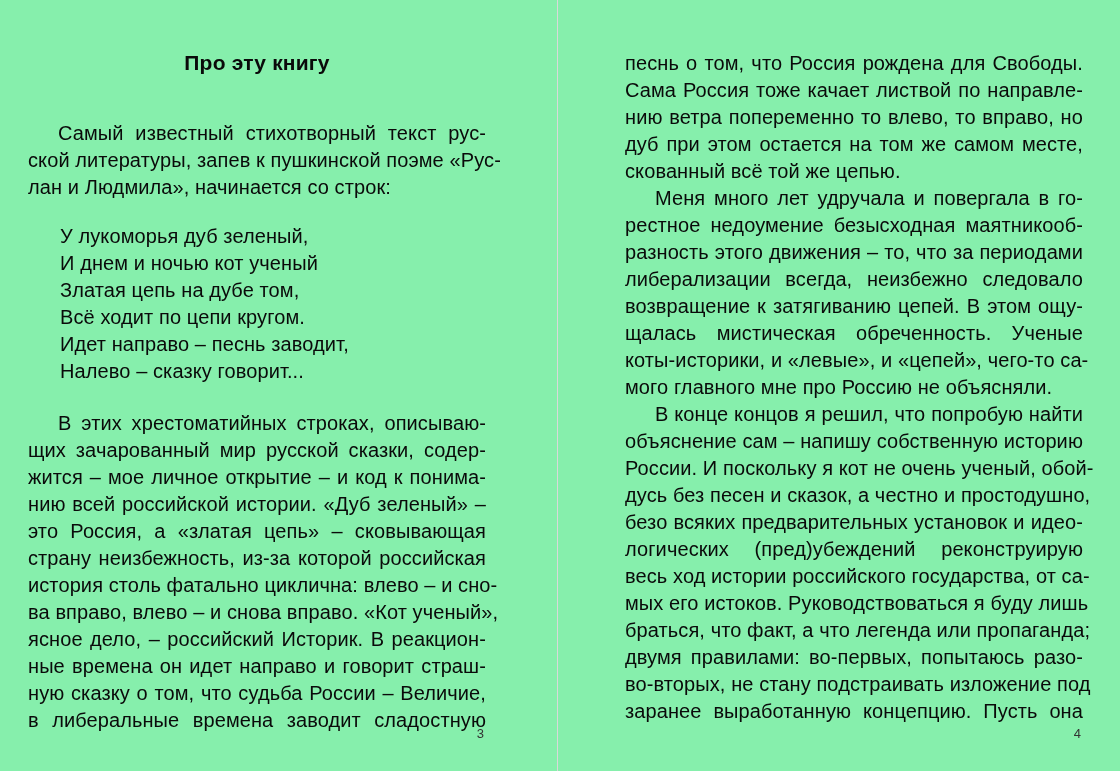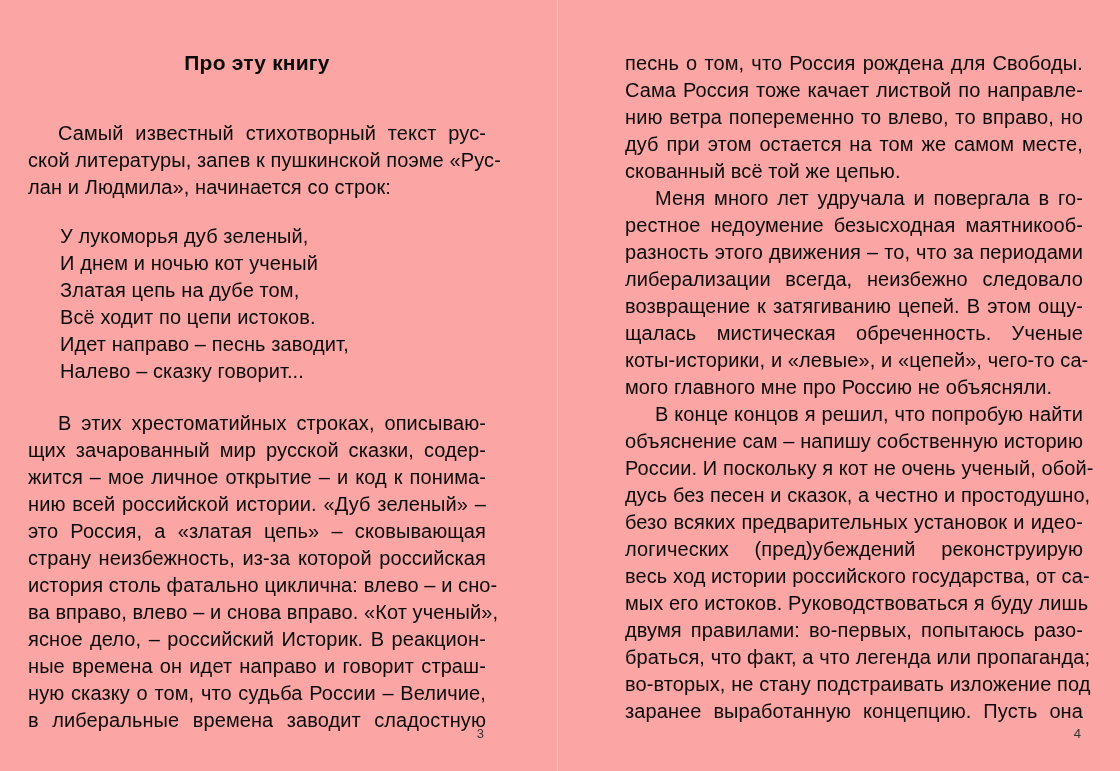--- a/index.html
+++ b/index.html
@@ -1,17 +1,17 @@
 <!DOCTYPE html>
 <html><head>
 <meta charset="utf-8">
 <style>
   html,body{margin:0;padding:0;background:#ffffff;}
   .canvas{
-    position:relative;width:1120px;height:771px;background:#fca5a5;
+    position:relative;width:1120px;height:771px;background:#86efac;
     font-family:"Liberation Sans",sans-serif;color:#0a0a0a;overflow:hidden;
   }
   .divider{position:absolute;left:557px;top:0;width:1px;height:771px;background:#d9d9d9;}
   .page{position:absolute;top:45px;width:458px;}
   .page-left{left:28px;}
   .page-right{left:625px;}
   .line{
     font-size:20px;line-height:27px;height:27px;
     white-space:nowrap;text-align:left;letter-spacing:0.1px;
   }
@@ -44,21 +44,21 @@
         </div>
         <div class="block block-1 block-para">
           <div class="line just ind">Самый известный стихотворный текст рус-</div>
           <div class="line just">ской литературы, запев к пушкинской поэме «Рус-</div>
           <div class="line">лан и Людмила», начинается со строк:</div>
         </div>
         <div class="block block-2 block-poem">
           <div class="line">У лукоморья дуб зеленый,</div>
           <div class="line">И днем и ночью кот ученый</div>
           <div class="line">Златая цепь на дубе том,</div>
-          <div class="line">Всё ходит по цепи истоков.</div>
+          <div class="line">Всё ходит по цепи кругом.</div>
           <div class="line">Идет направо – песнь заводит,</div>
           <div class="line">Налево – сказку говорит...</div>
         </div>
         <div class="block block-3 block-para">
           <div class="line just ind">В этих хрестоматийных строках, описываю-</div>
           <div class="line just">щих зачарованный мир русской сказки, содер-</div>
           <div class="line just">жится – мое личное открытие – и код к понима-</div>
           <div class="line just">нию всей российской истории. «Дуб зеленый» –</div>
           <div class="line just">это Россия, а «златая цепь» – сковывающая</div>
           <div class="line just">страну неизбежность, из-за которой российская</div>
@@ -96,22 +96,22 @@
         </div>
         <div class="block block-2 block-para">
           <div class="line just ind">В конце концов я решил, что попробую найти</div>
           <div class="line just">объяснение сам – напишу собственную историю</div>
           <div class="line just">России. И поскольку я кот не очень ученый, обой-</div>
           <div class="line just">дусь без песен и сказок, а честно и простодушно,</div>
           <div class="line just">безо всяких предварительных установок и идео-</div>
           <div class="line just">логических (пред)убеждений реконструирую</div>
           <div class="line just">весь ход истории российского государства, от са-</div>
           <div class="line just">мых его истоков. Руководствоваться я буду лишь</div>
+          <div class="line just">браться, что факт, а что легенда или пропаганда;</div>
           <div class="line just">двумя правилами: во-первых, попытаюсь разо-</div>
-          <div class="line just">браться, что факт, а что легенда или пропаганда;</div>
           <div class="line just">во-вторых, не стану подстраивать изложение под</div>
           <div class="line just">заранее выработанную концепцию. Пусть она</div>
         </div>
       </div>
     <div class="pagenum">4</div>
   </div>
 
 </div>
 
 </body></html>

